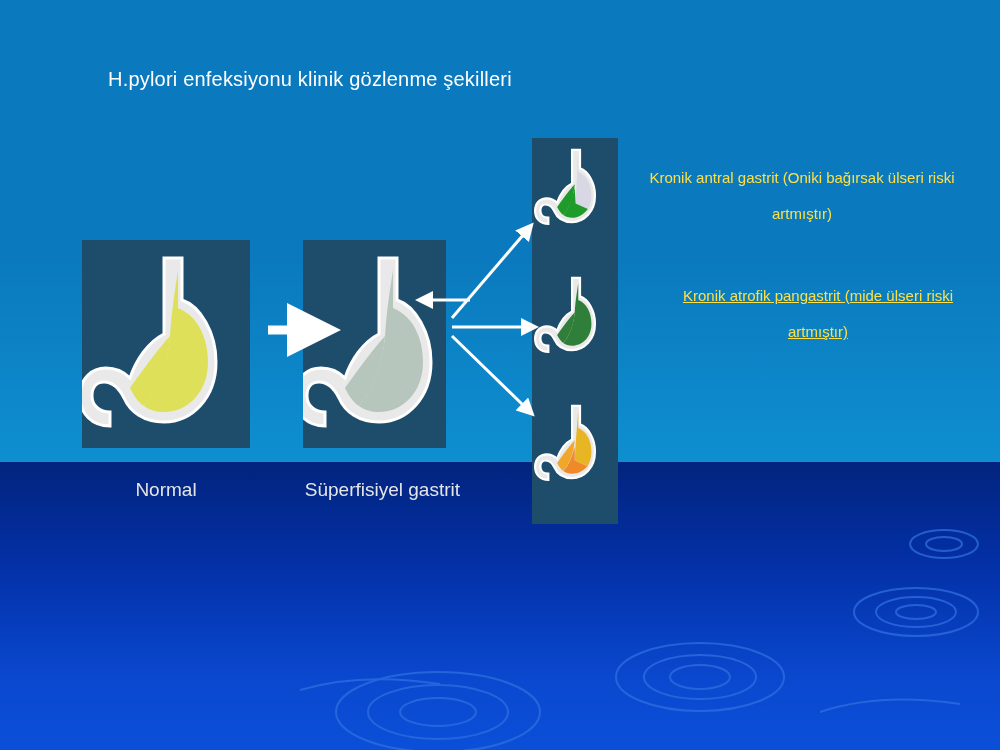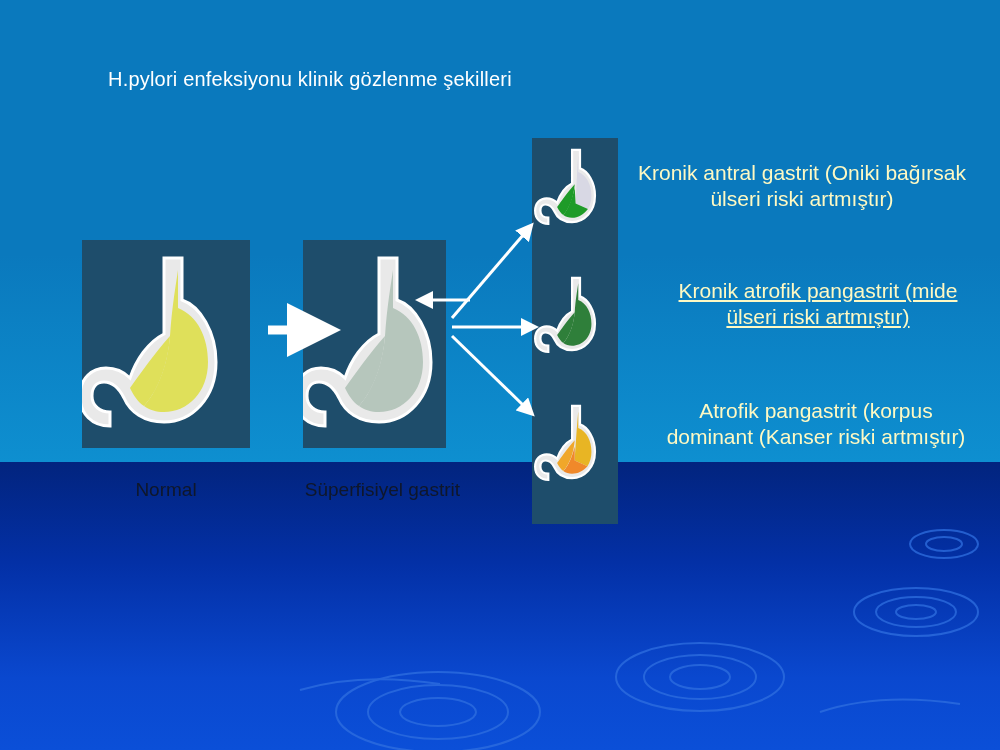--- a/index.html
+++ b/index.html
@@ -49,33 +49,33 @@
   .panel {
     position: absolute;
     background: #1e4d6b;
   }
   #panel-normal { left: 82px;  top: 240px; width: 168px; height: 208px; }
   #panel-super  { left: 303px; top: 240px; width: 143px; height: 208px; }
   #panel-stack  { left: 532px; top: 138px; width: 86px;  height: 386px; }
 
   .caption {
     position: absolute;
-    color: #0f172a;
+    color: #e5e5e5;
     font-size: 19px;
     text-align: center;
     line-height: 24px;
   }
   #caption-normal { left: 82px;  top: 478px; width: 168px; }
   #caption-super  { left: 288px; top: 478px; width: 172px; text-align: right; }
 
   .side-label {
     position: absolute;
-    color: #fef9c3;
-    font-size: 21px;
-    line-height: 26px;
+    color: #fde047;
+    font-size: 15px;
+    line-height: 36px;
     text-align: center;
   }
   #label-antral   { left: 628px; top: 160px; width: 348px; }
   #label-atrofik  { left: 660px; top: 278px; width: 316px; text-decoration: underline; }
   #label-korpus   { left: 656px; top: 398px; width: 320px; }
 
   svg { display: block; }
   .arrows {
     position: absolute;
     left: 0; top: 0;
@@ -197,15 +197,14 @@
 
     <line x1="452" y1="327" x2="524" y2="327" stroke="#ffffff" stroke-width="3" marker-end="url(#head)"></line>
 
     <line x1="452" y1="336" x2="524" y2="406" stroke="#ffffff" stroke-width="3" marker-end="url(#head)"></line>
 
     <line x1="470" y1="300" x2="430" y2="300" stroke="#ffffff" stroke-width="3" marker-end="url(#head)"></line>
   </svg>
 
   <div class="side-label" id="label-antral">Kronik antral gastrit (Oniki bağırsak ülseri riski artmıştır)</div>
   <div class="side-label" id="label-atrofik">Kronik atrofik pangastrit (mide ülseri riski artmıştır)</div>
-  <div class="side-label" id="label-korpus">Atrofik pangastrit (korpus dominant (Kanser riski artmıştır)</div>
 
 </div>
 
 </body></html>

